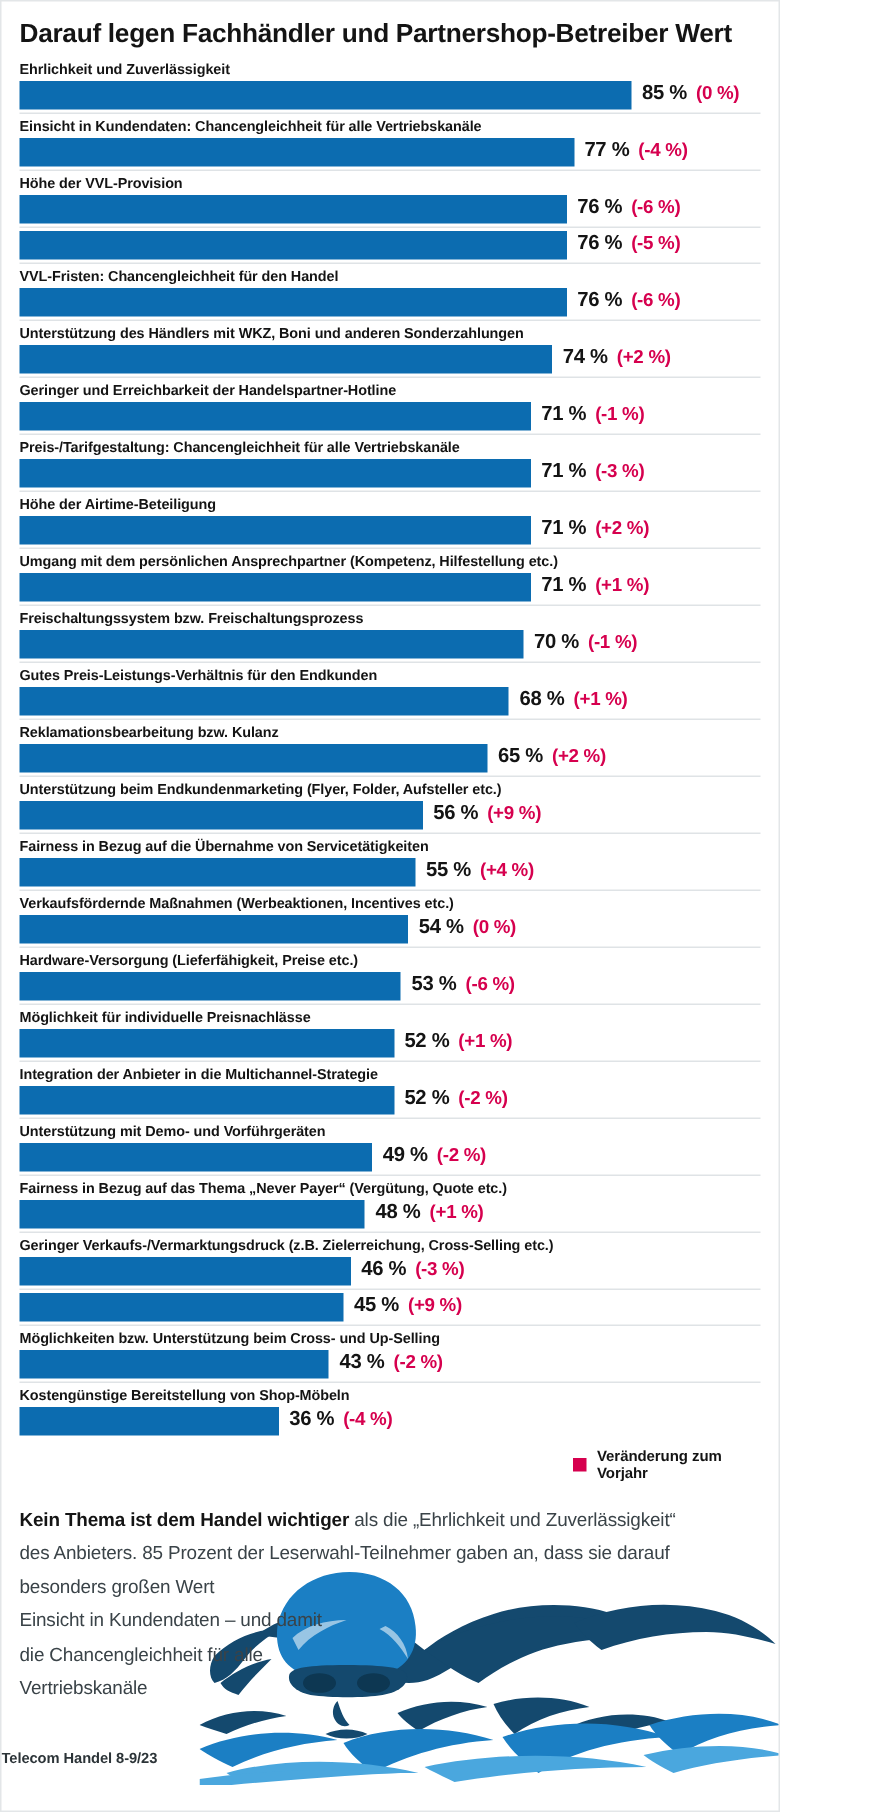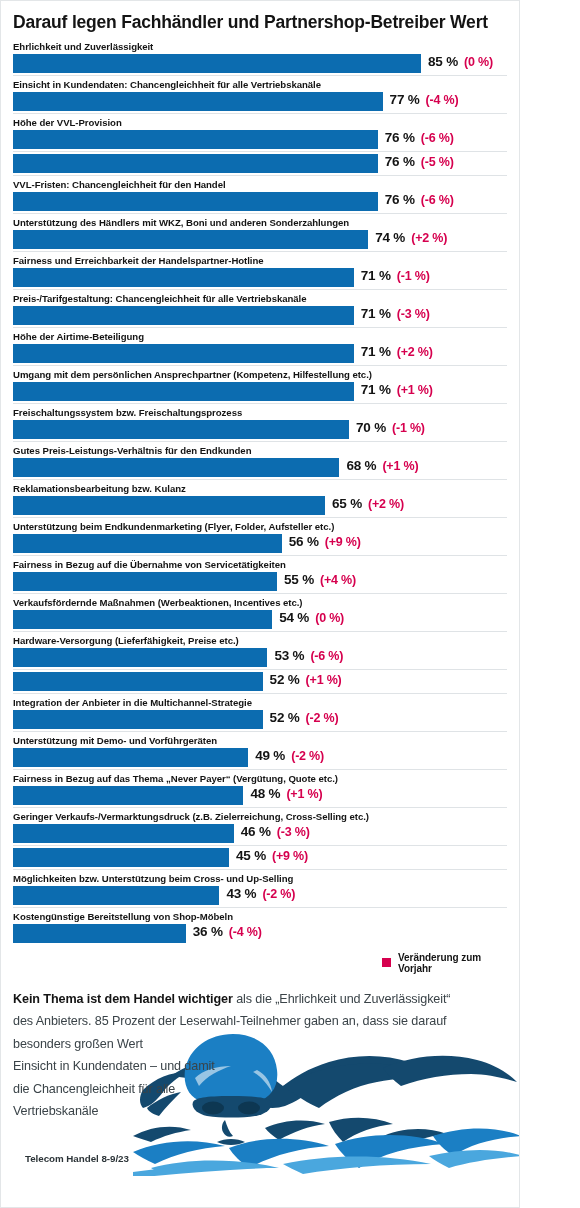--- a/index.html
+++ b/index.html
@@ -119,21 +119,21 @@
     color:#3a4348;
     letter-spacing:-0.1px;
   }
   .note b{color:#141414;font-weight:bold;}
   .note .l1,.note .l2{white-space:nowrap;}
   .note .l3,.note .l4,.note .l5,.note .l6{
     white-space:nowrap;
   }
   .source{
     position:absolute;
-    left:24px;
+    left:0;
     bottom:14px;
     z-index:2;
     font-size:9.8px;
     font-weight:bold;
     color:#2c3438;
     letter-spacing:-0.05px;
     text-align:center;
   }
   .swimmer{
     position:absolute;
@@ -206,21 +206,21 @@
         <div class="bar-label">Unterstützung des Händlers mit WKZ, Boni und anderen Sonderzahlungen</div>
         <div class="bar-line">
           <div class="bar-fill" style="width: 355.2px; background: rgb(12, 108, 176);"></div>
           <div class="bar-values">
             <span class="bar-pct">74 %</span>
             <span class="bar-delta" style="color: rgb(214, 0, 78);">(+2 %)</span>
           </div>
         </div>
       </div>
       <div class="bar-row">
-        <div class="bar-label">Fairness und Erreichbarkeit der Handelspartner-Hotline</div>
+        <div class="bar-label">Geringer und Erreichbarkeit der Handelspartner-Hotline</div>
         <div class="bar-line">
           <div class="bar-fill" style="width: 340.8px; background: rgb(12, 108, 176);"></div>
           <div class="bar-values">
             <span class="bar-pct">71 %</span>
             <span class="bar-delta" style="color: rgb(214, 0, 78);">(-1 %)</span>
           </div>
         </div>
       </div>
       <div class="bar-row">
         <div class="bar-label">Preis-/Tarifgestaltung: Chancengleichheit für alle Vertriebskanäle</div>
@@ -316,20 +316,21 @@
         <div class="bar-label">Hardware-Versorgung (Lieferfähigkeit, Preise etc.)</div>
         <div class="bar-line">
           <div class="bar-fill" style="width: 254.4px; background: rgb(12, 108, 176);"></div>
           <div class="bar-values">
             <span class="bar-pct">53 %</span>
             <span class="bar-delta" style="color: rgb(214, 0, 78);">(-6 %)</span>
           </div>
         </div>
       </div>
       <div class="bar-row">
+        <div class="bar-label">Möglichkeit für individuelle Preisnachlässe</div>
         <div class="bar-line">
           <div class="bar-fill" style="width: 249.6px; background: rgb(12, 108, 176);"></div>
           <div class="bar-values">
             <span class="bar-pct">52 %</span>
             <span class="bar-delta" style="color: rgb(214, 0, 78);">(+1 %)</span>
           </div>
         </div>
       </div>
       <div class="bar-row">
         <div class="bar-label">Integration der Anbieter in die Multichannel-Strategie</div>

